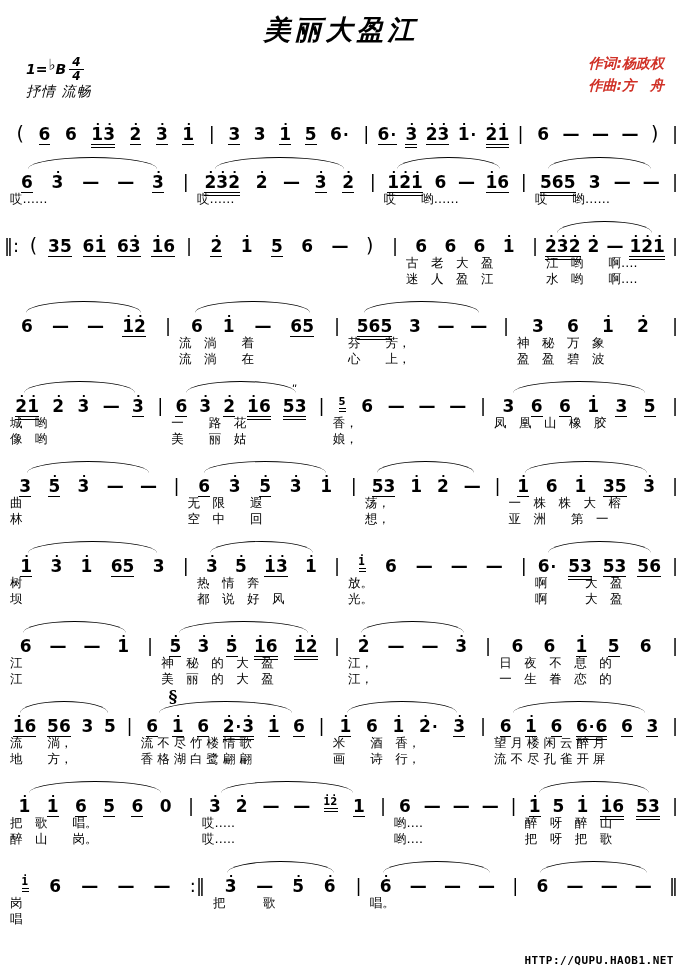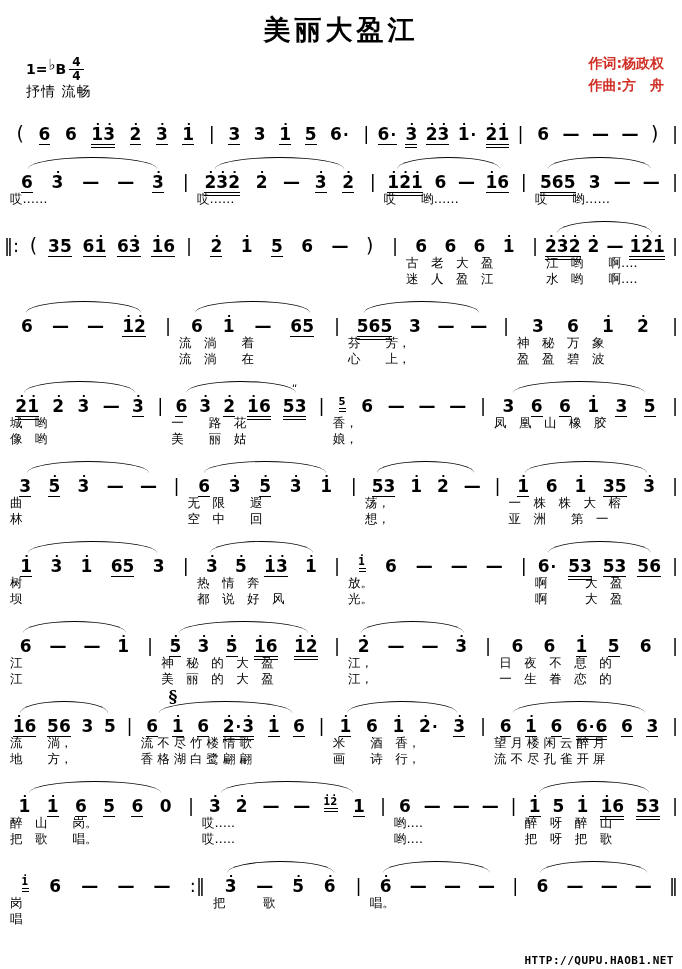--- a/index.html
+++ b/index.html
@@ -1,19 +1,19 @@
 <!DOCTYPE html>
 <html><head>
 <meta charset="utf-8">
 <style>
   html,body{margin:0;padding:0;background:#e8e8e8;}
   .page{position:relative;width:682px;height:969px;background:#ffffff;color:#000;
         font-family:"DejaVu Sans",sans-serif;overflow:hidden;margin:0 auto;}
   
-  .header{position:relative;height:102px;}
+  .header{position:relative;height:102px;font-style:italic;}
   .title{padding-top:12px;text-align:center;font-size:27px;letter-spacing:4px;font-weight:600;
          font-family:"DejaVu Serif",serif;}
   .keyblock{position:absolute;left:26px;top:56px;font-size:14px;font-weight:bold;display:flex;align-items:center;}
   .flat{font-size:15px;transform:translateY(-4px);margin-left:1px;}
   .frac{display:inline-flex;flex-direction:column;align-items:center;line-height:1.05;font-size:12px;margin-left:3px;}
   .frac .top{border-bottom:1.2px solid #000;padding:0 3px;}
   .tempo{position:absolute;left:26px;top:83px;font-size:14px;letter-spacing:1px;}
   .credits{position:absolute;right:18px;top:53px;font-size:14px;line-height:1.55;font-weight:bold;}
   
   .score{padding:4px 3px 0 3px;}
@@ -525,22 +525,22 @@
         <div class="measure" style="flex-grow: 6; flex-basis: 0px;">
           <span class="arc"></span>
           <div class="m-notes">
             <span class="tk"><span class="ch"><span>1</span><span class="dots">·</span></span></span>
             <span class="tk"><span class="ch"><span>1</span><span class="dots">·</span></span><span class="ul" style="bottom: -2px;"></span></span>
             <span class="tk"><span class="ch"><span>6</span></span><span class="ul" style="bottom: -2px;"></span></span>
             <span class="tk"><span class="ch"><span>5</span></span><span class="ul" style="bottom: -2px;"></span></span>
             <span class="tk"><span class="ch"><span>6</span></span><span class="ul" style="bottom: -2px;"></span></span>
             <span class="tk"><span class="ch"><span>0</span></span></span>
           </div>
+          <div class="lyr">把　歌　　唱。</div>
           <div class="lyr">醉　山　　岗。</div>
-          <div class="lyr">把　歌　　唱。</div>
         </div>
         <span class="bartext">|</span>
         <div class="measure" style="flex-grow: 6; flex-basis: 0px;">
           <span class="arc"></span>
           <div class="m-notes">
             <span class="tk"><span class="ch"><span>3</span><span class="dots">·</span></span></span>
             <span class="tk"><span class="ch"><span>2</span><span class="dots">·</span></span></span>
             <span class="tk dash">—</span>
             <span class="tk dash">—</span>
             <span class="tk grace"><span class="ch"><span>1</span><span class="dots">·</span></span><span class="ch"><span>2</span><span class="dots">·</span></span><span class="ul" style="bottom: -2px;"></span><span class="ul" style="bottom: -5px;"></span></span>

